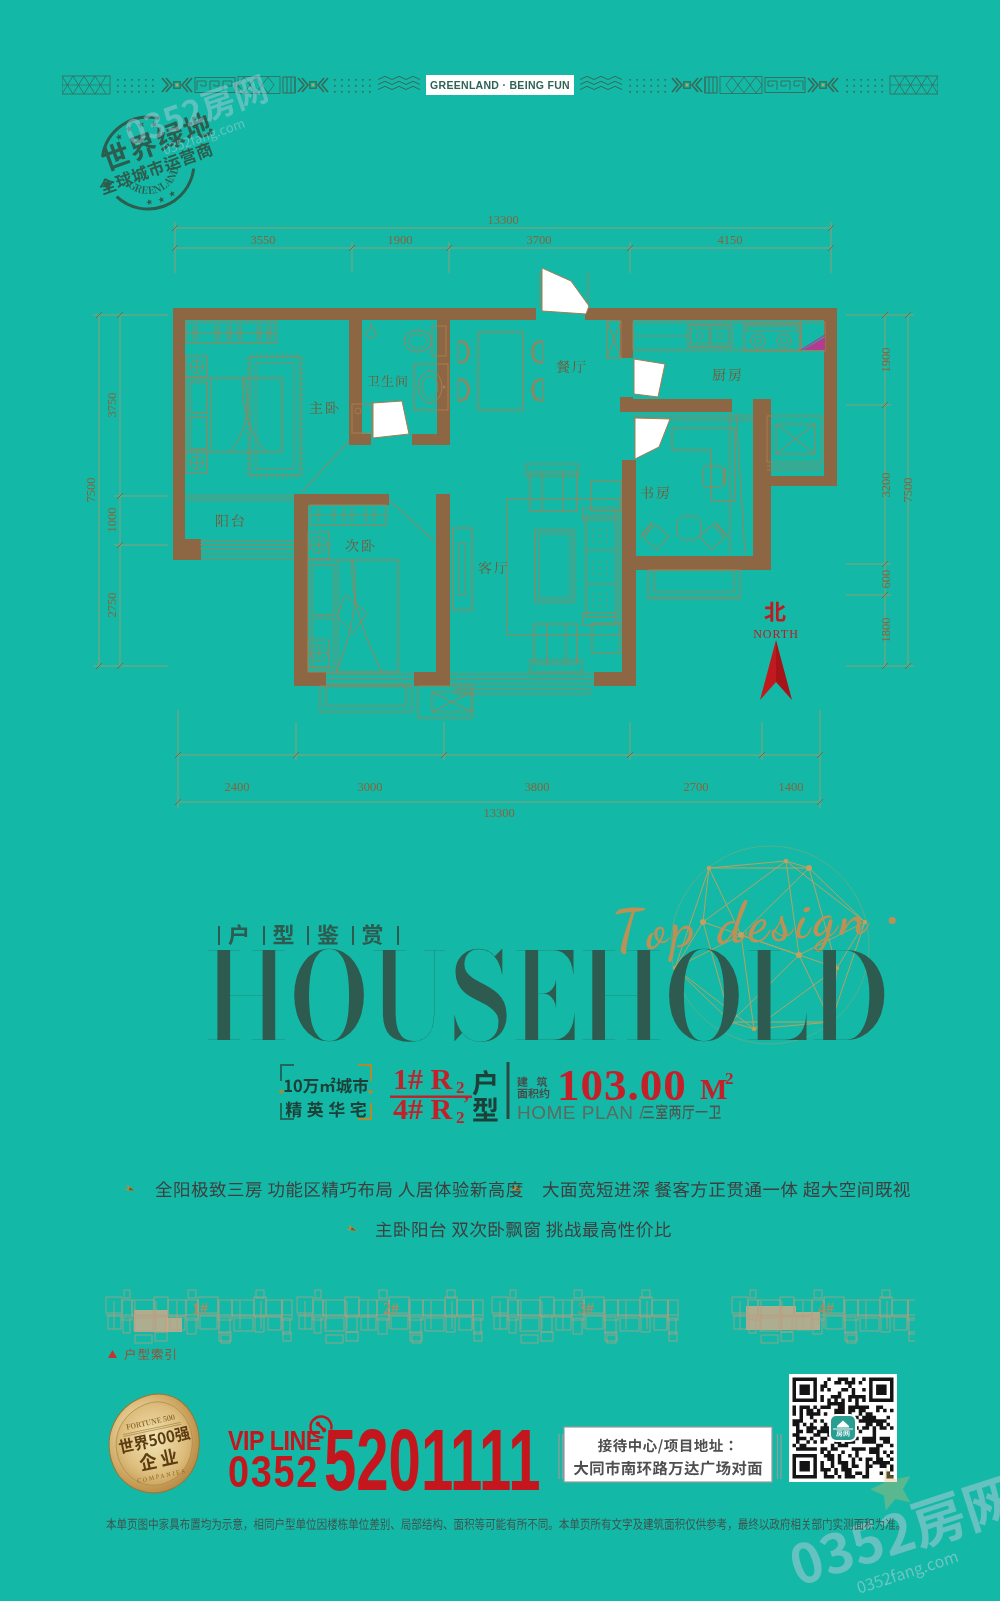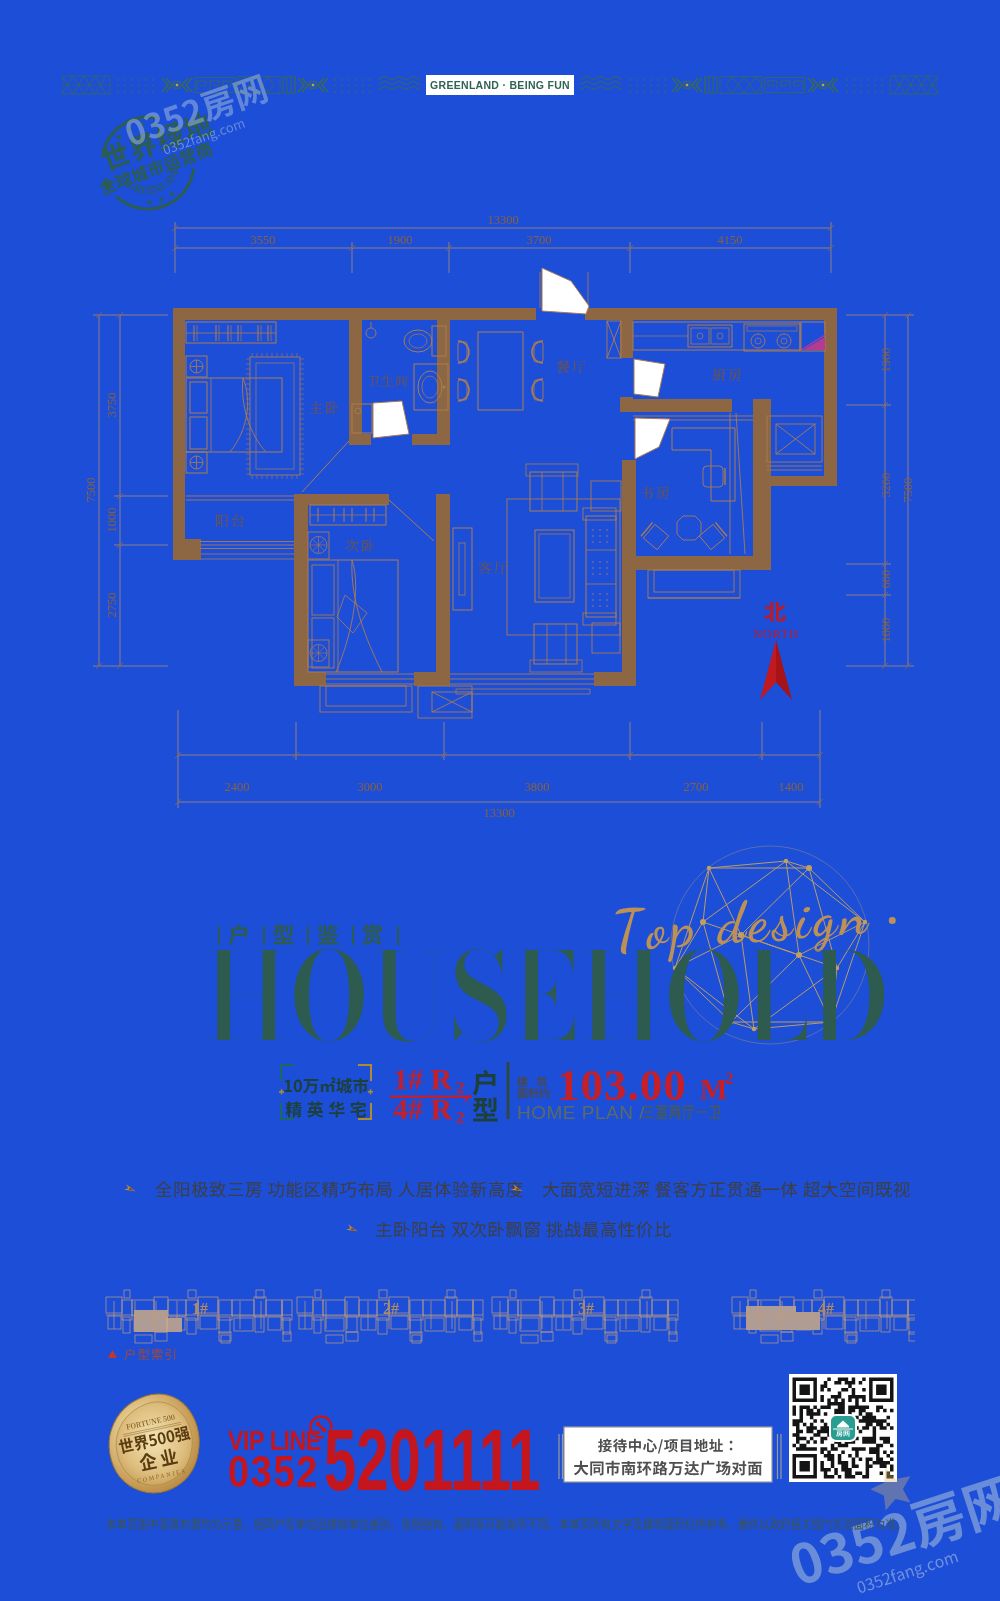--- a/index.html
+++ b/index.html
@@ -1,15 +1,15 @@
 <!DOCTYPE html>
 <html><head><meta charset="utf-8"><title>Household</title>
 <style>
 html,body{margin:0;padding:0;background:#fff;}
-.page{position:relative;width:1000px;height:1601px;background:#1d4ed8;overflow:hidden;font-family:"Liberation Sans",sans-serif;}
+.page{position:relative;width:1000px;height:1601px;background:#14b8a6;overflow:hidden;font-family:"Liberation Sans",sans-serif;}
 .abs{position:absolute;}
 </style></head><body>
 <div class="page">
 
 <svg class="abs" style="left:62px;top:75px" width="876" height="20" viewBox="0 0 876 20">
       <g stroke="#39695a" stroke-width="0.8" fill="none">
         <rect x="0" y="1" width="48" height="18"></rect>
         <path d="M0 1 l11 18 M0 19 l11 -18"></path>
         <path d="M11 1 l11 18 M11 19 l11 -18"></path>
         <path d="M22 1 l11 18 M22 19 l11 -18"></path>

